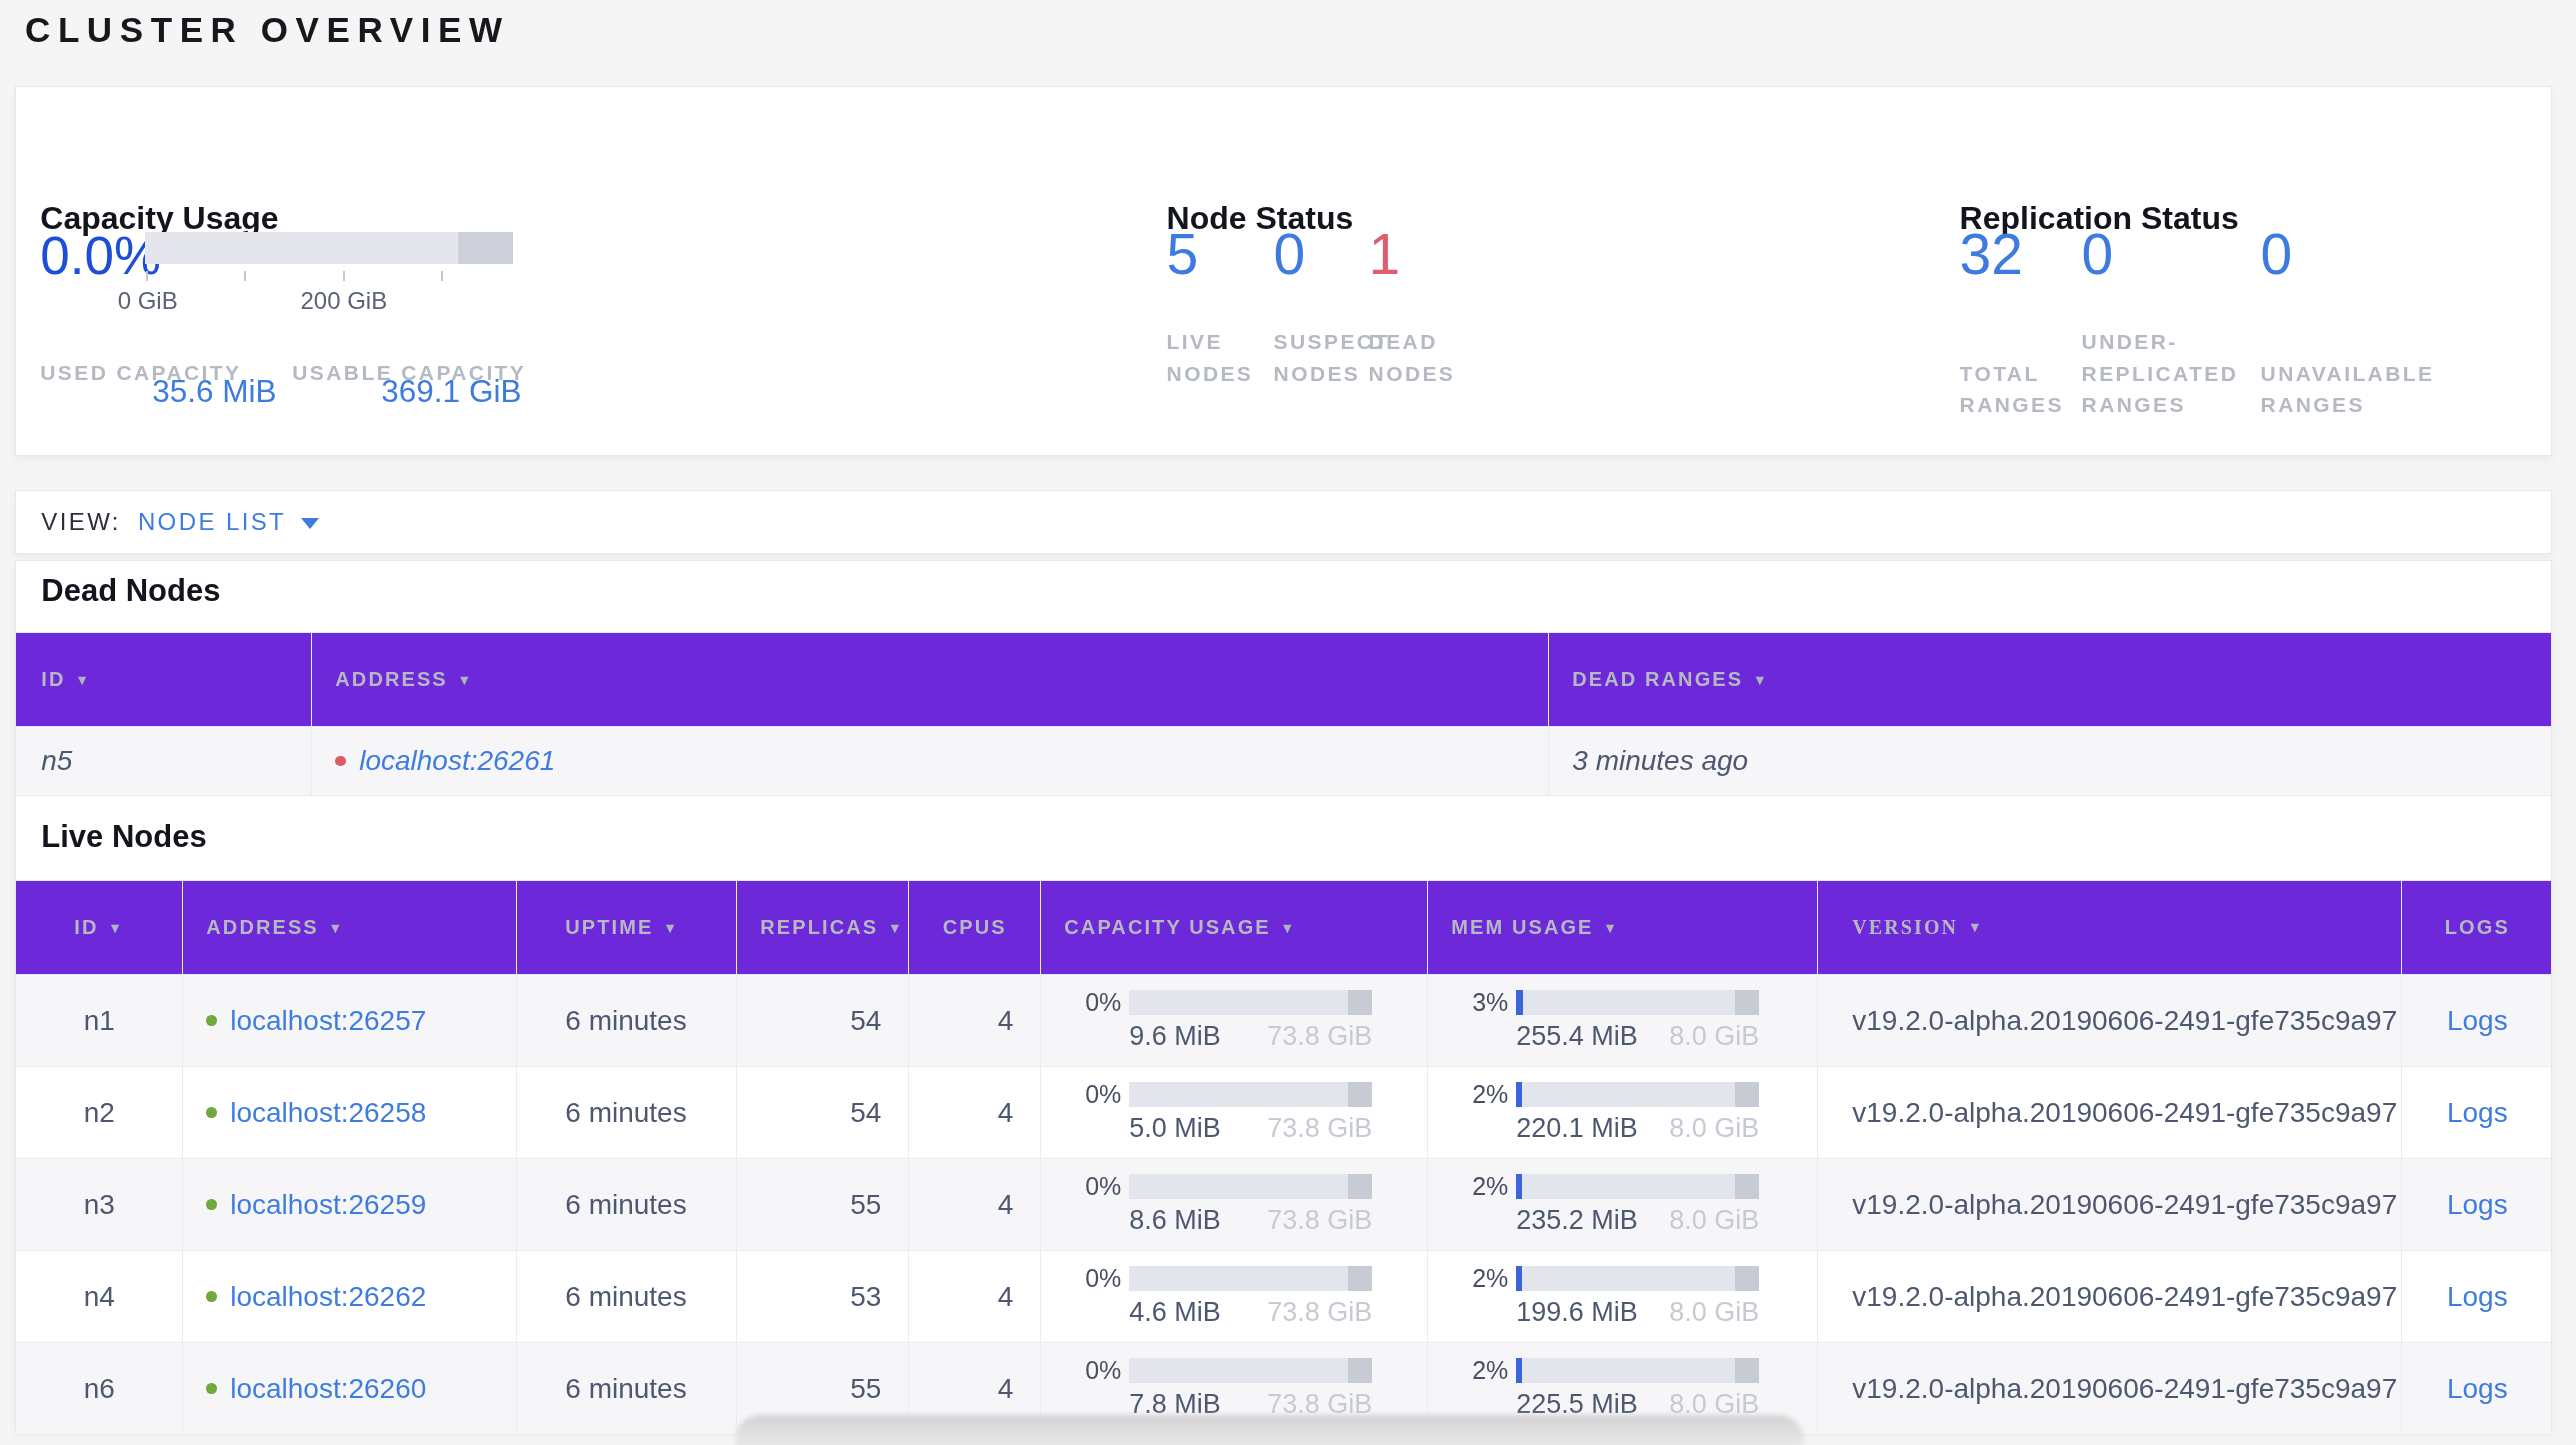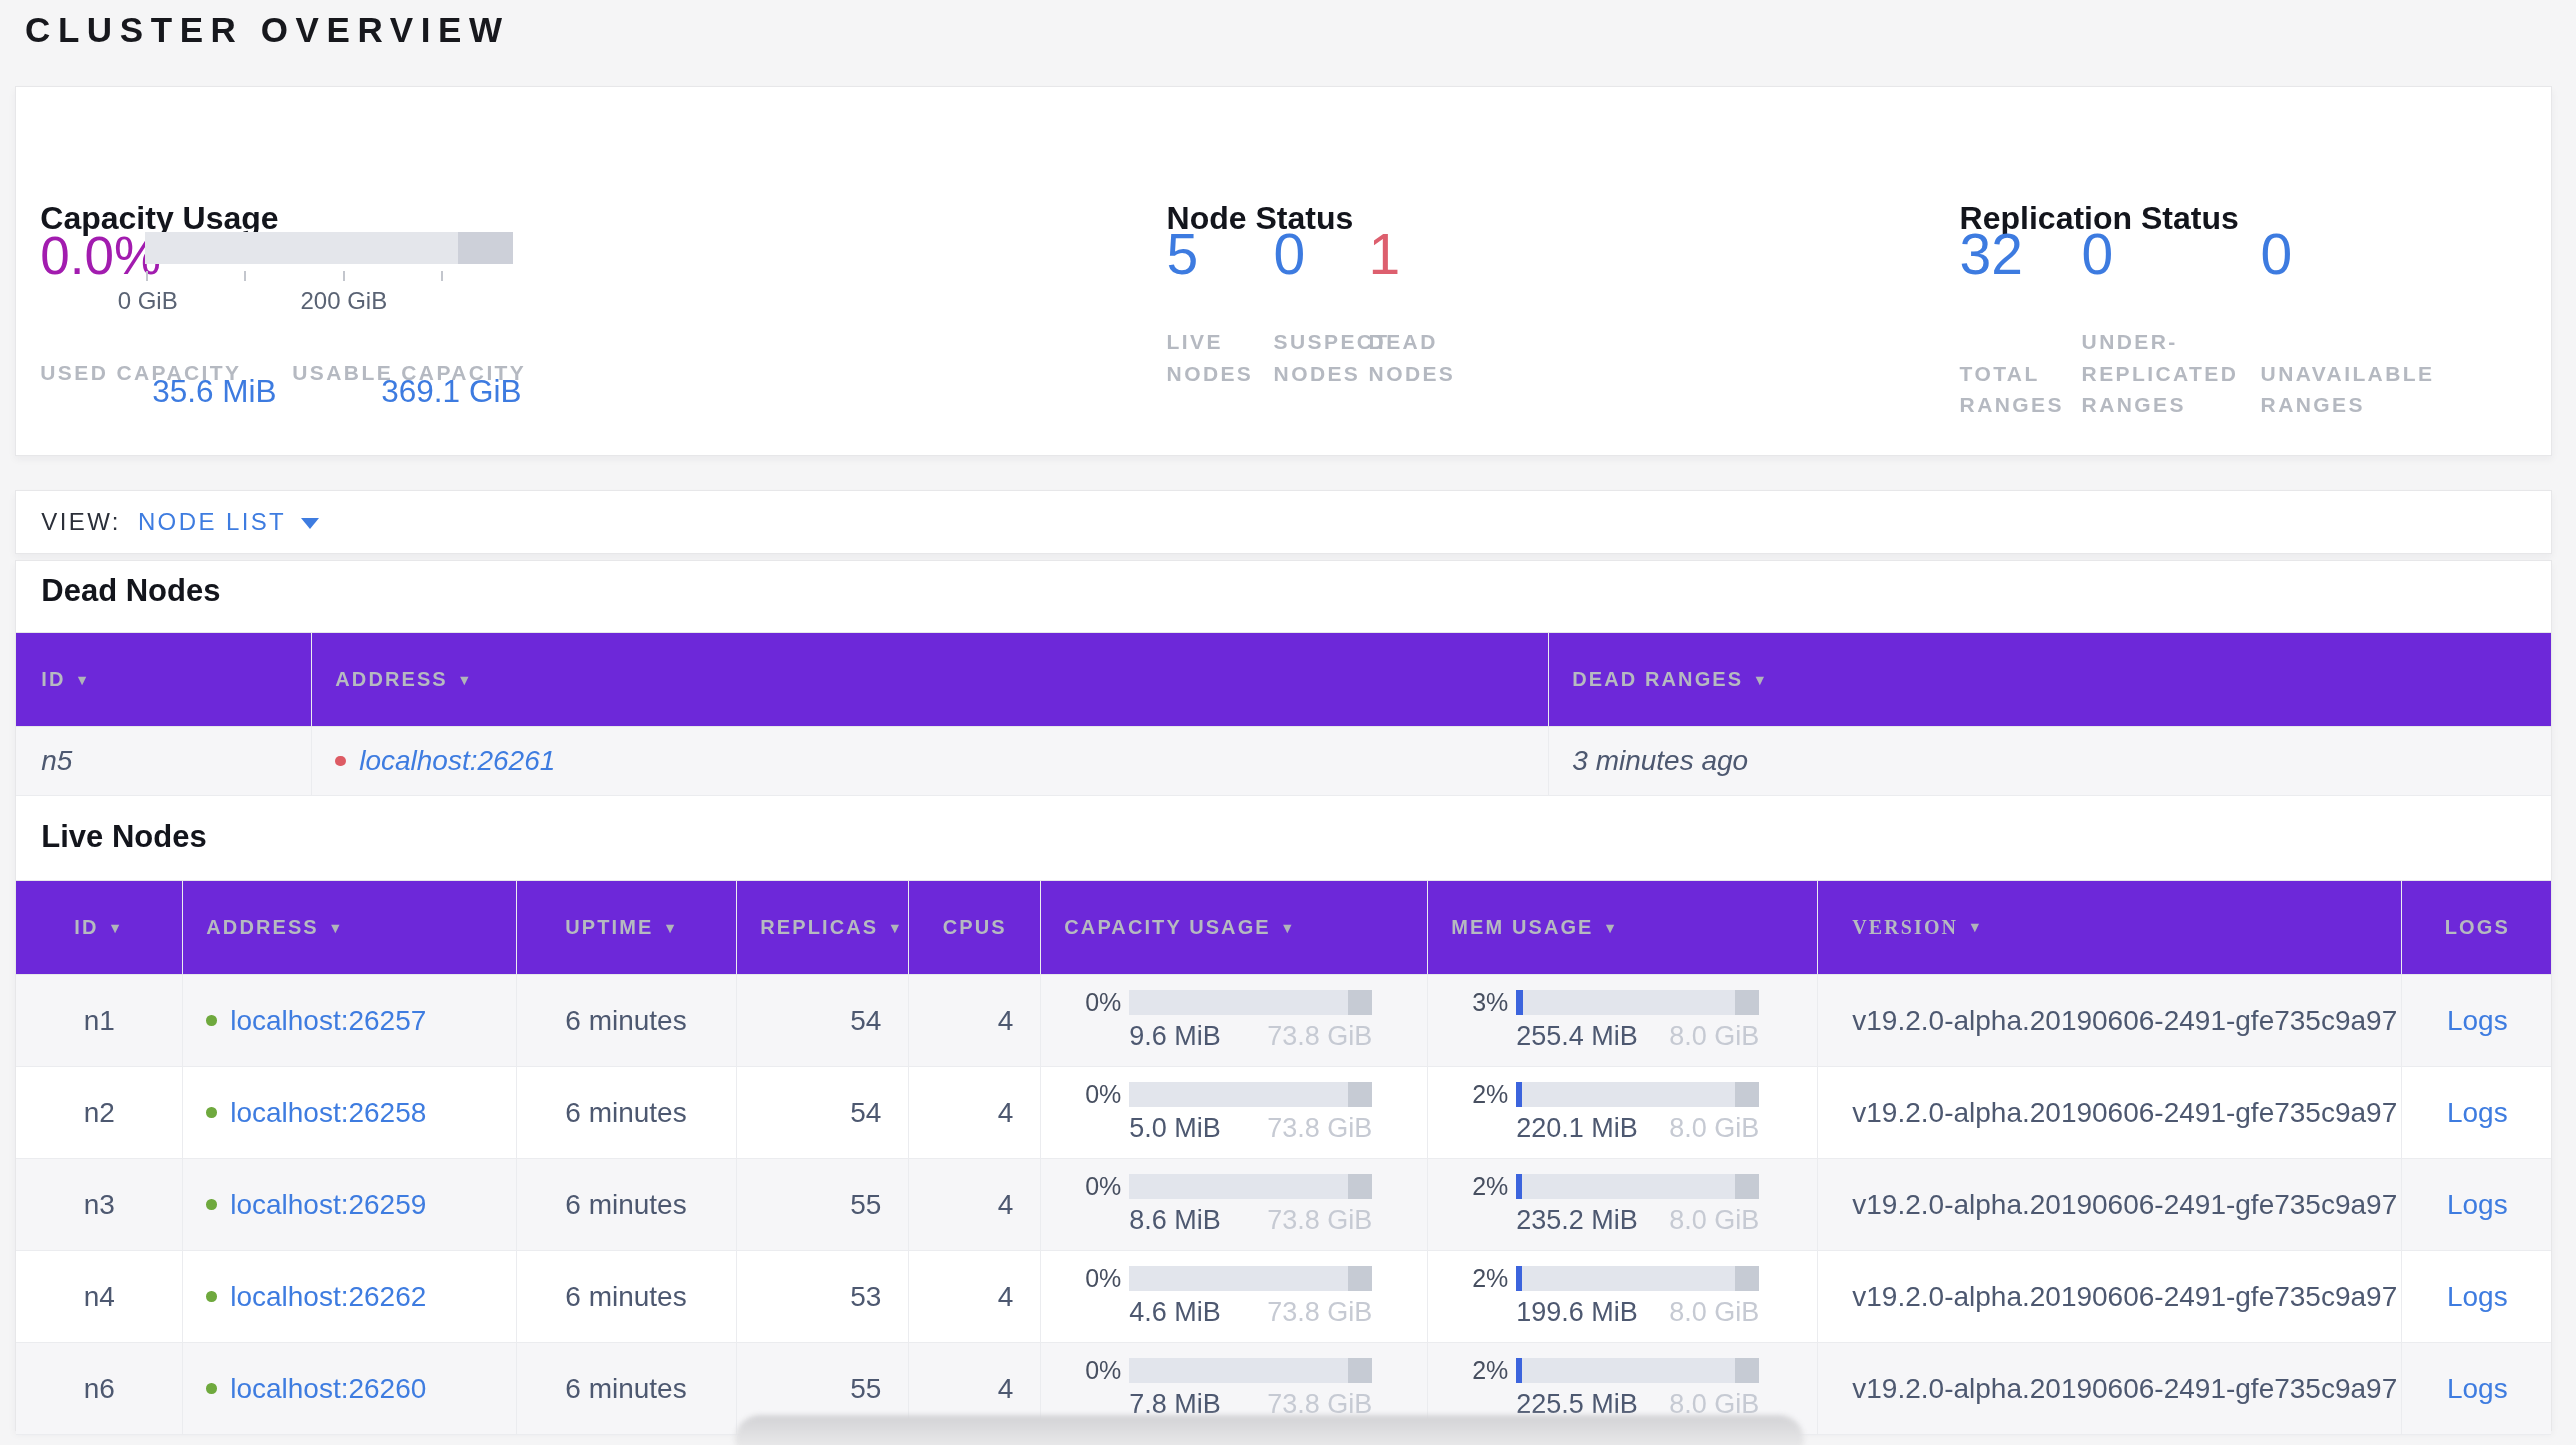--- a/index.html
+++ b/index.html
@@ -38,21 +38,21 @@
   .ov-heading{
     position:absolute;top:113px;left:0;
     font-size:32px;font-weight:700;color:#13151c;
   }
   .cap-block{left:24px;width:1088px;}
   .ns-block{left:1135px;width:764px;}
   .rs-block{left:1928px;width:602px;}
 
   .cap-pct{
     position:absolute;left:0;top:138px;
-    font-size:53px;font-weight:500;color:#a21caf;
+    font-size:53px;font-weight:500;color:#1d4ed8;
   }
   .cap-gauge{position:absolute;left:105px;top:145px;width:368px;height:31.5px;}
   .cap-track{position:absolute;inset:0;background:#e4e6eb;}
   .cap-other{position:absolute;top:0;right:0;height:100%;width:15%;background:#cdd0d9;}
   .cap-tick{position:absolute;top:39px;width:1.9px;height:9.5px;background:#c3c6cd;}
   .cap-ticklabel{
     position:absolute;top:55px;width:115px;margin-left:-57px;text-align:center;
     font-size:24px;color:#5a6374;
   }
   .ov-sub{

